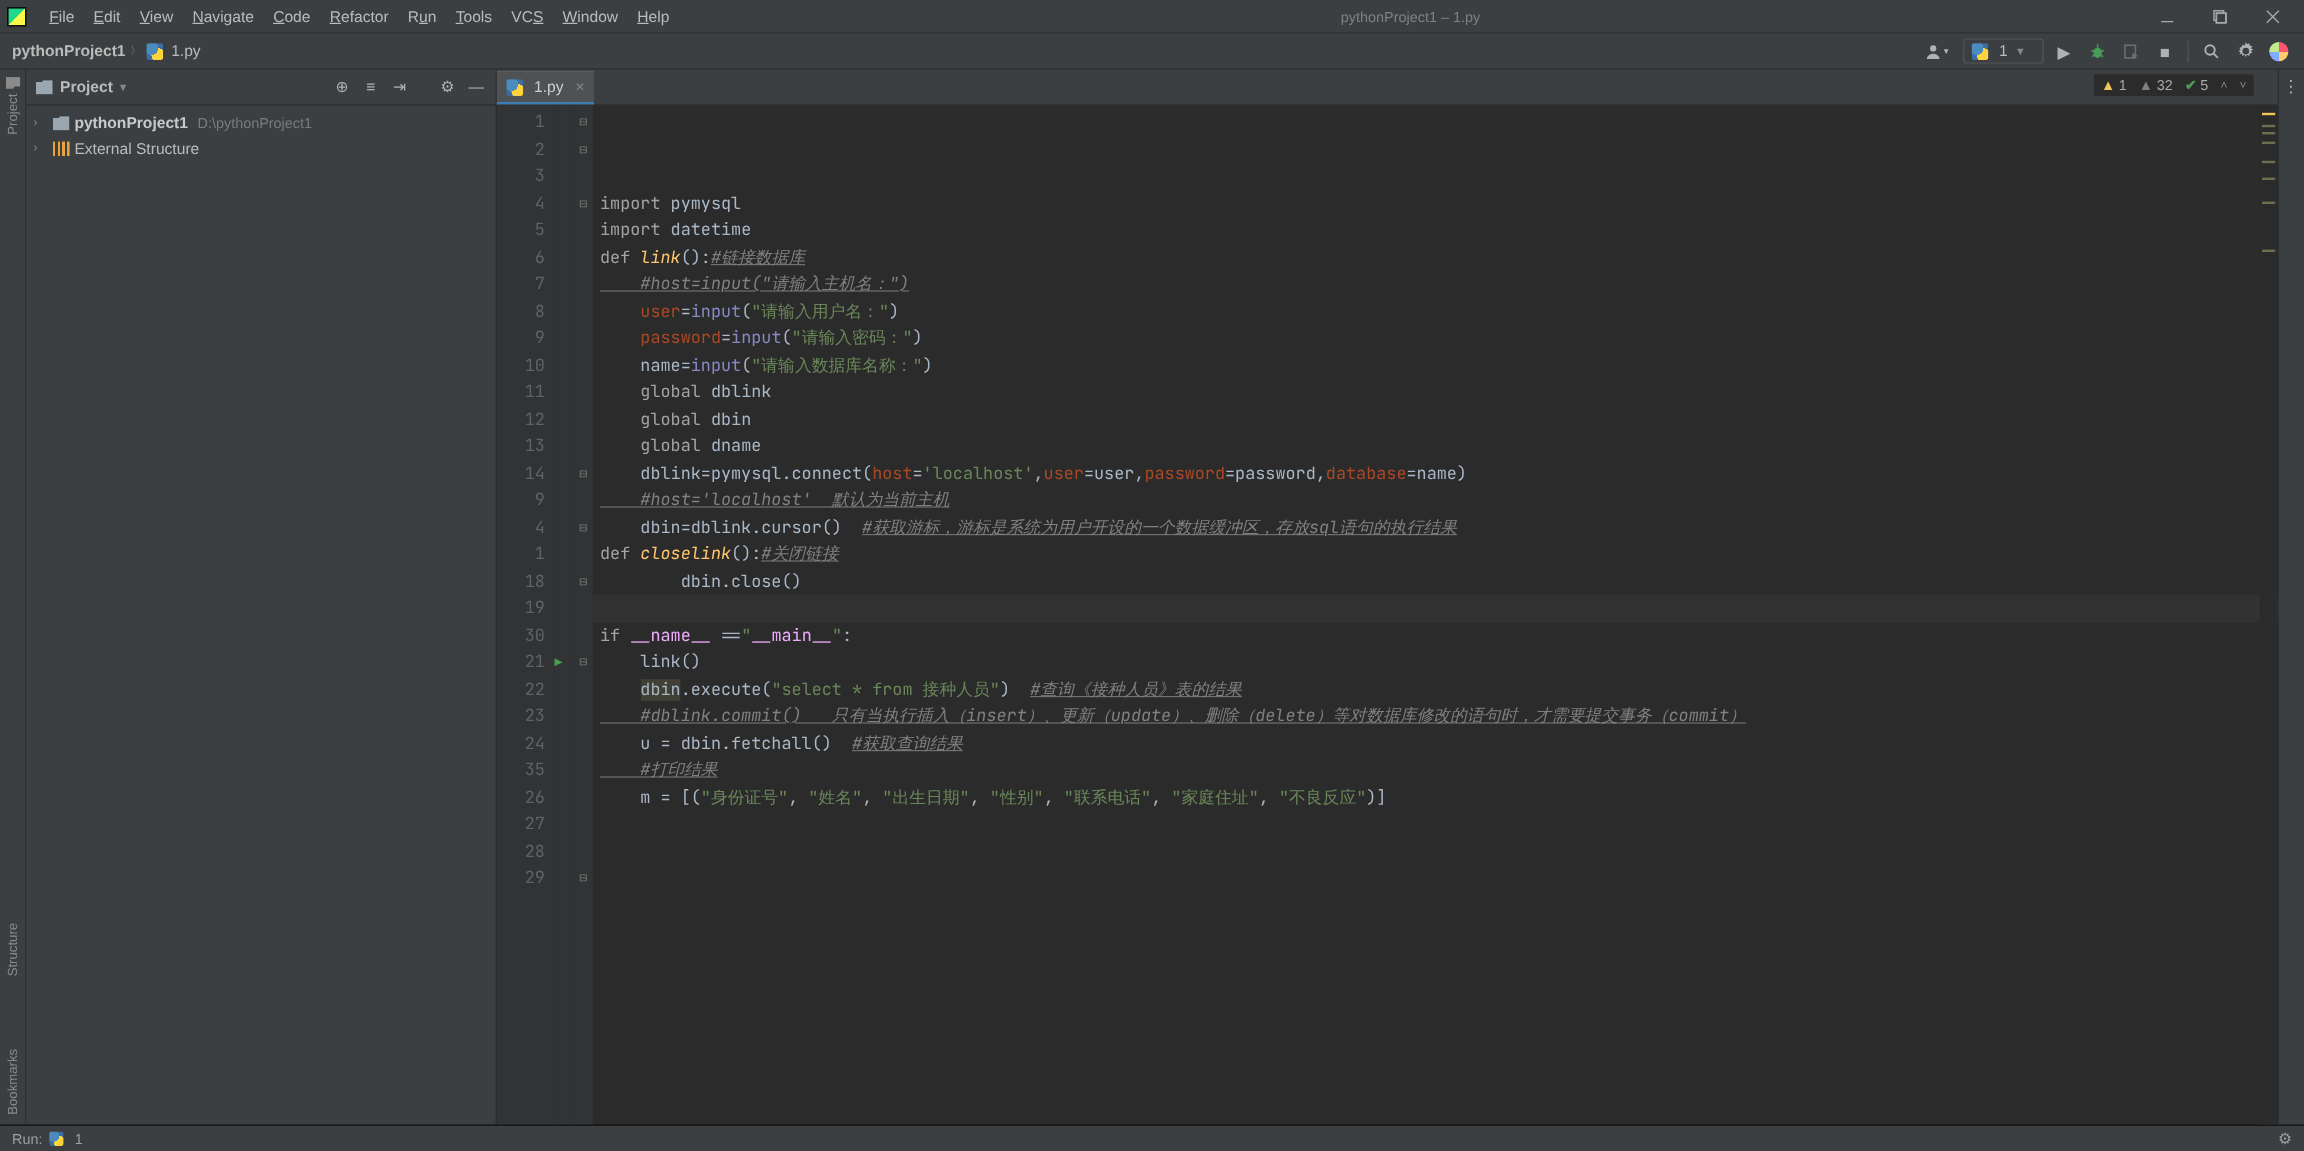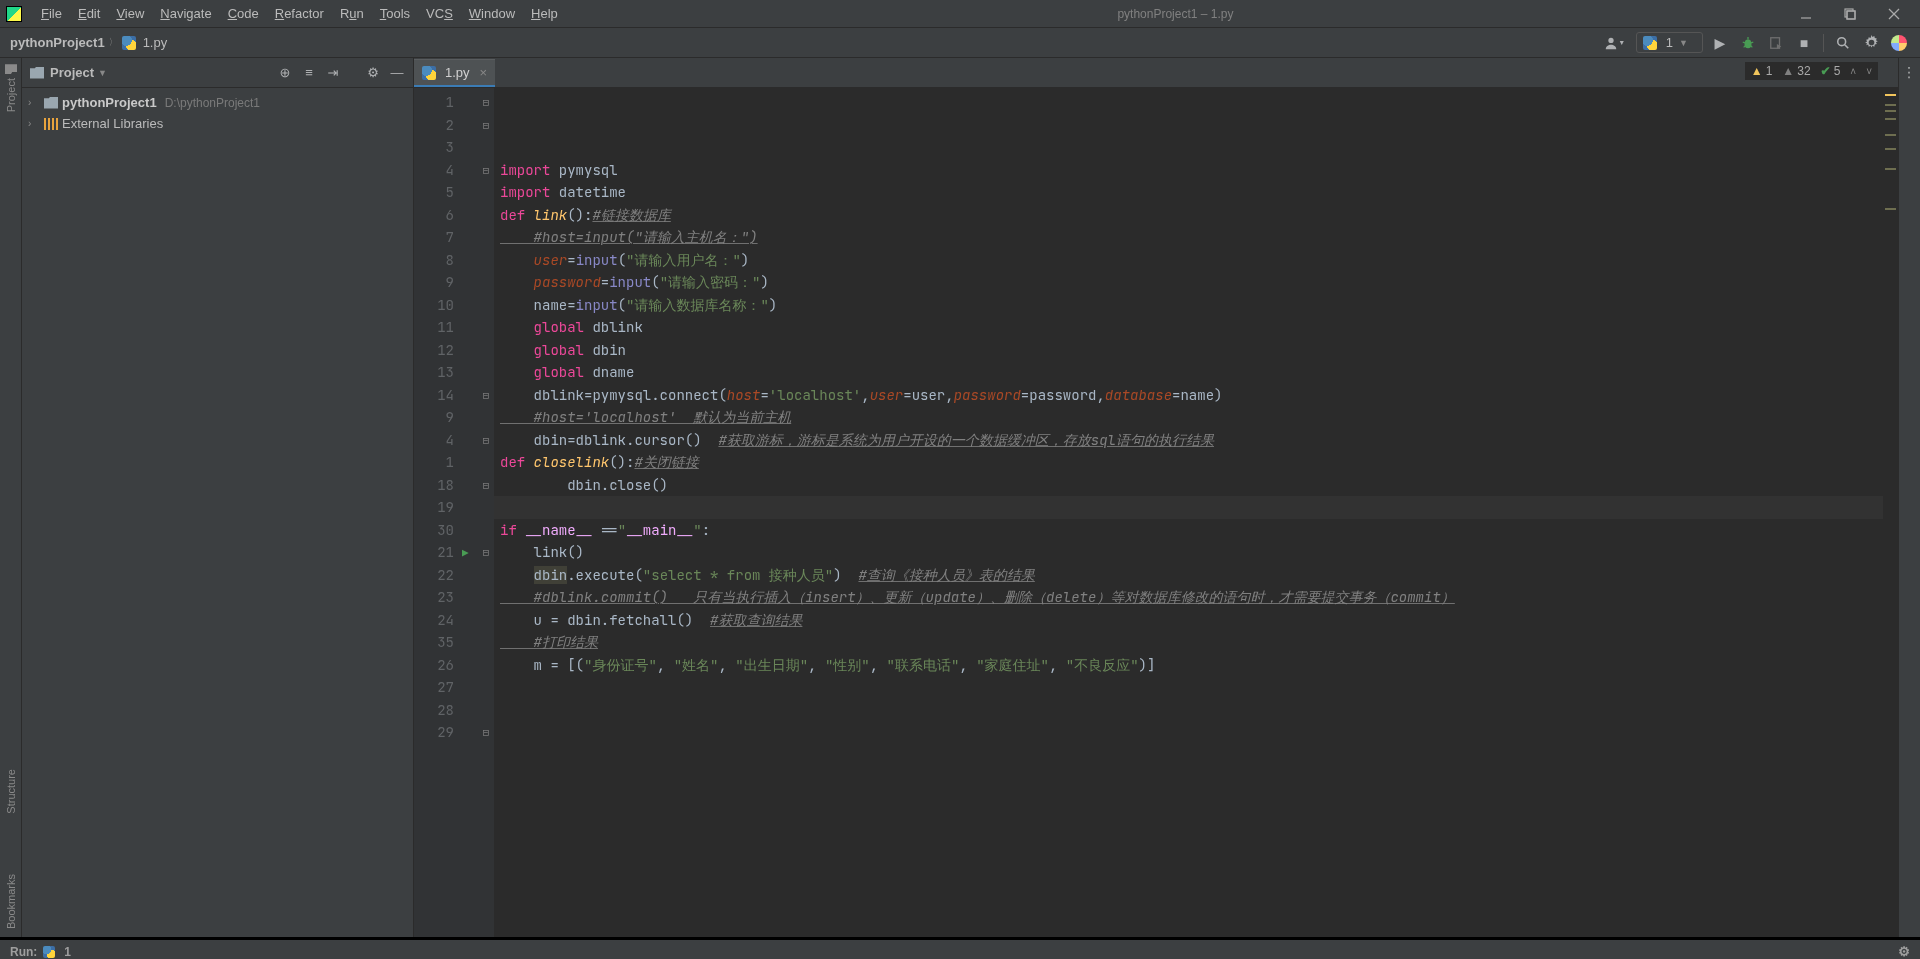--- a/index.html
+++ b/index.html
@@ -129,26 +129,26 @@
   border-bottom:2px solid #3b7cb5;
   display:flex; align-items:center; padding:0 8px; gap:6px;
   color:#d0d0d0; font-size:13px;
 }
 .tab .close { color:#888; font-size:13px; margin-left:4px;}
 .editor-body { flex:1; display:flex; overflow:hidden; font-family: "JetBrains Mono","Consolas",monospace; font-size:14px; line-height:22.5px; }
 .gutter { width:48px; text-align:right; color:#606366; padding:3px 8px 0 0; background:#313335; }
 .gutter-run-points { width:16px; background:#313335; padding-top:3px; position:relative; }
 .fold-col { width:16px; background:#313335; padding-top:3px; color:#7a7a7a; font-size:11px; text-align:center; }
 .code { flex:1; padding:3px 0 0 6px; white-space:pre; color:#a9b7c6; position:relative; }
-.kw { color:#ec4899;margin-top:23px; }
+.kw { color:#a3a3a3;margin-top:23px; }
 .fn { color:#ffc66d; font-style:italic; }
 .var { color:#f0abfc; }
 .str { color:#6a8759; }
 .cmt { color:#808080; font-style:italic; }
-.param { color:#aa4926;font-style:italic; }
+.param { color:#aa4926; }
 .decl { color:#ffc66d; }
 .weakwarn { background: rgba(128,128,90,0.25);}
 .hint { text-decoration: underline #707070 1px; }
 .line-highlight { position:absolute; left:0; right:0; height:22.5px; background:#323232; }
 .line-run-tri { color:#499c54; font-size:11px; }
 
 .inspections {
   position:absolute; top:4px; right:20px;
   display:flex; align-items:center; gap:10px;
   background:#2b2b2b; padding:2px 6px;
@@ -166,22 +166,22 @@
 .minimap {
   position:absolute; top:30px; right:0; width:15px; bottom:0;
   background:#2b2b2b;
 }
 .minimap div { position:absolute; left:2px; right:2px; height:2px; }
 .mm-warn { background:#f2c55c; }
 .mm-weak { background:#6e6e50; }
 
 
 .statusbar {
-  height:22px; background:#3c3f41; border-top:3px solid #000000;
-  display:flex; align-items:flex-end; padding:0 10px; font-size:12px; color:#9e9e9e;font-weight:bold;
+  height:22px; background:#3c3f41; border-top:1px solid #000000;
+  display:flex; align-items:center; padding:0 10px; font-size:12px; color:#9e9e9e;
 }
 .statusbar .right { margin-left:auto; display:flex; gap:14px; align-items:center;}
 .gear-sm { font-size:13px; color:#9e9e9e;}
 .run-label { display:flex; align-items:center; gap:6px;}
 .run-label .py-icon { width:12px; height:12px;}
 </style>
 </head>
 <body>
 
 <div class="titlebar">
@@ -308,21 +308,21 @@
     <div class="tree">
       <div class="tree-row">
         <span class="tree-arrow">›</span>
         <span class="tree-folder"></span>
         <span class="tree-strong">pythonProject1</span>
         <span class="tree-dim">D:\pythonProject1</span>
       </div>
       <div class="tree-row">
         <span class="tree-arrow">›</span>
         <span class="tree-lib-ico"></span>
-        <span>External Libraries</span>
+        <span>External Structure</span>
       </div>
     </div>
   </div>
 
   <div class="editor">
     <div class="tabbar">
       <div class="tab">
         <span class="py-icon"></span>
         <span>1.py</span>
         <span class="close">×</span>

